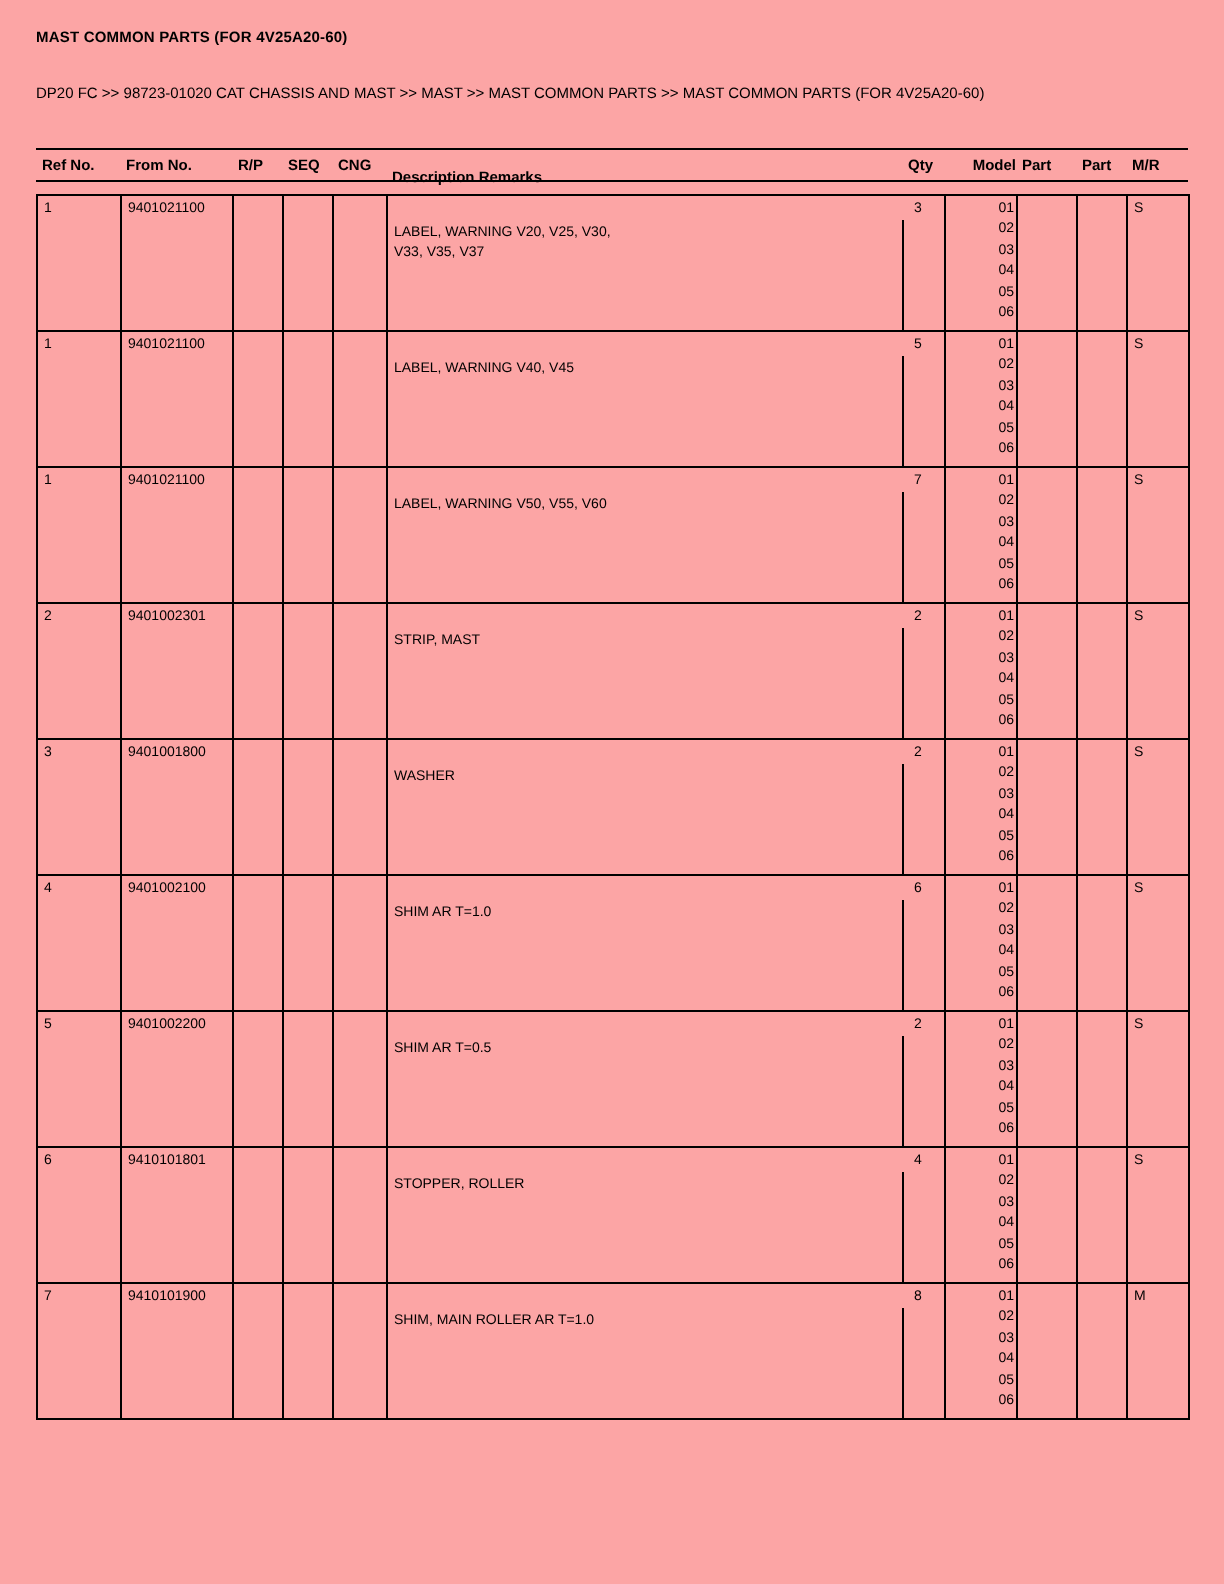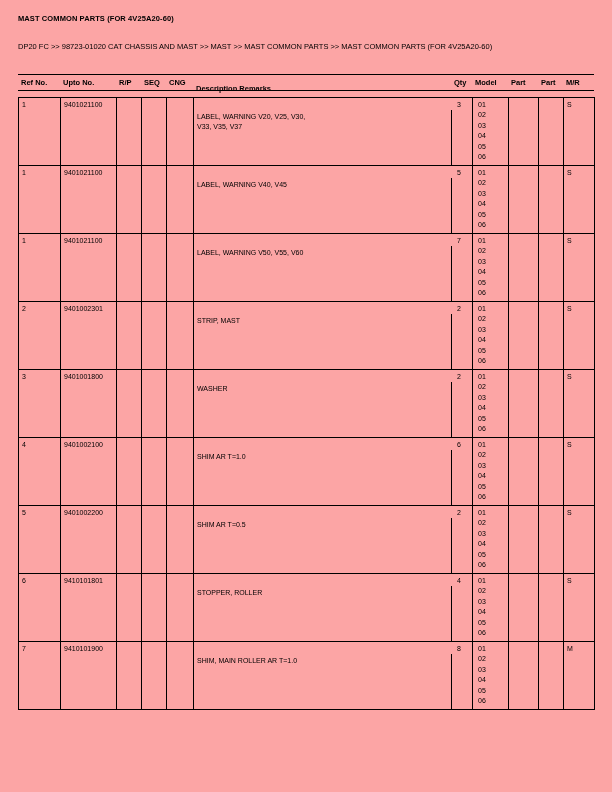--- a/index.html
+++ b/index.html
@@ -63,39 +63,39 @@
     overflow: hidden;
   }
   
   .c-ref   { width: 42px; }
   .c-part  { width: 56px; }
   .c-rp    { width: 25px; }
   .c-seq   { width: 25px; }
   .c-cng   { width: 27px; }
   .c-desc  { width: 258px; margin-top: 12px; }
   .c-qty   { width: 21px; }
-  .c-model { width: 36px; }
+  .c-model { width: 36px; text-align: right; }
   .c-from  { width: 30px; }
   .c-upto  { width: 25px; }
   .c-mr    { width: 31px; }
   .td.c-qty { padding-left: 5px; }
   .td.c-model { padding-left: 5px; }
 </style>
 </head>
 <body>
 
 <div class="page">
 
   <div class="doc-title">MAST COMMON PARTS (FOR 4V25A20-60)</div>
 
   <div class="breadcrumb">DP20 FC &gt;&gt; 98723-01020 CAT CHASSIS AND MAST &gt;&gt; MAST &gt;&gt; MAST COMMON PARTS &gt;&gt; MAST COMMON PARTS (FOR 4V25A20-60)</div>
 
   <div class="thead">
     <div class="th c-ref">Ref No.</div>
-    <div class="th c-part">Upto No.</div>
+    <div class="th c-part">From No.</div>
     <div class="th c-rp">R/P</div>
     <div class="th c-seq">SEQ</div>
     <div class="th c-cng">CNG</div>
     <div class="th c-desc">Description Remarks</div>
     <div class="th c-qty">Qty</div>
     <div class="th c-model">Model</div>
     <div class="th c-from">Part</div>
     <div class="th c-upto">Part</div>
     <div class="th c-mr">M/R</div>
   </div>

